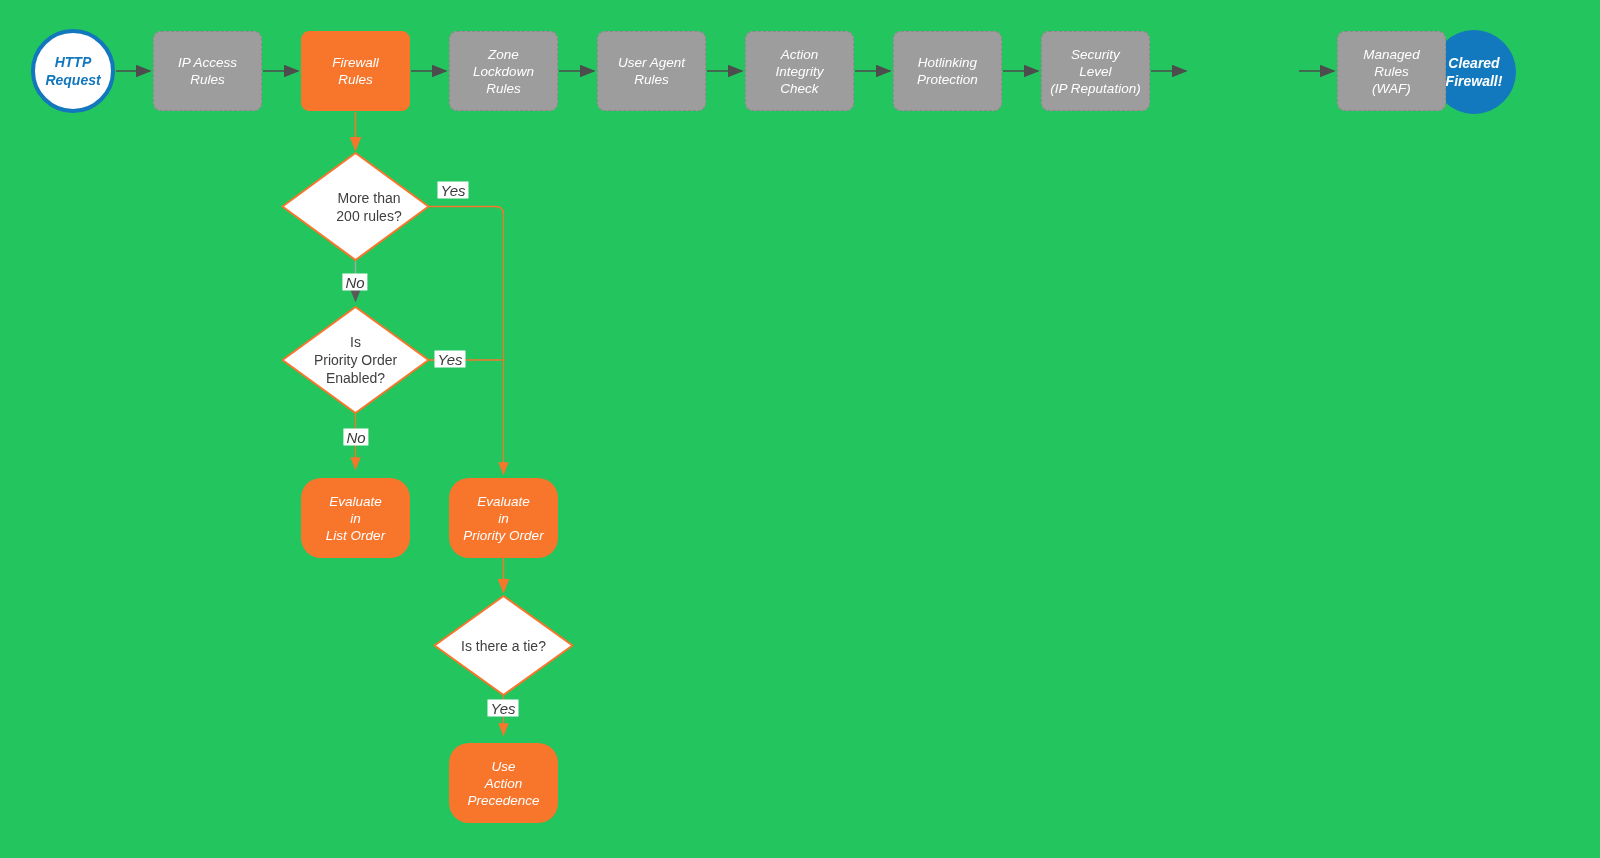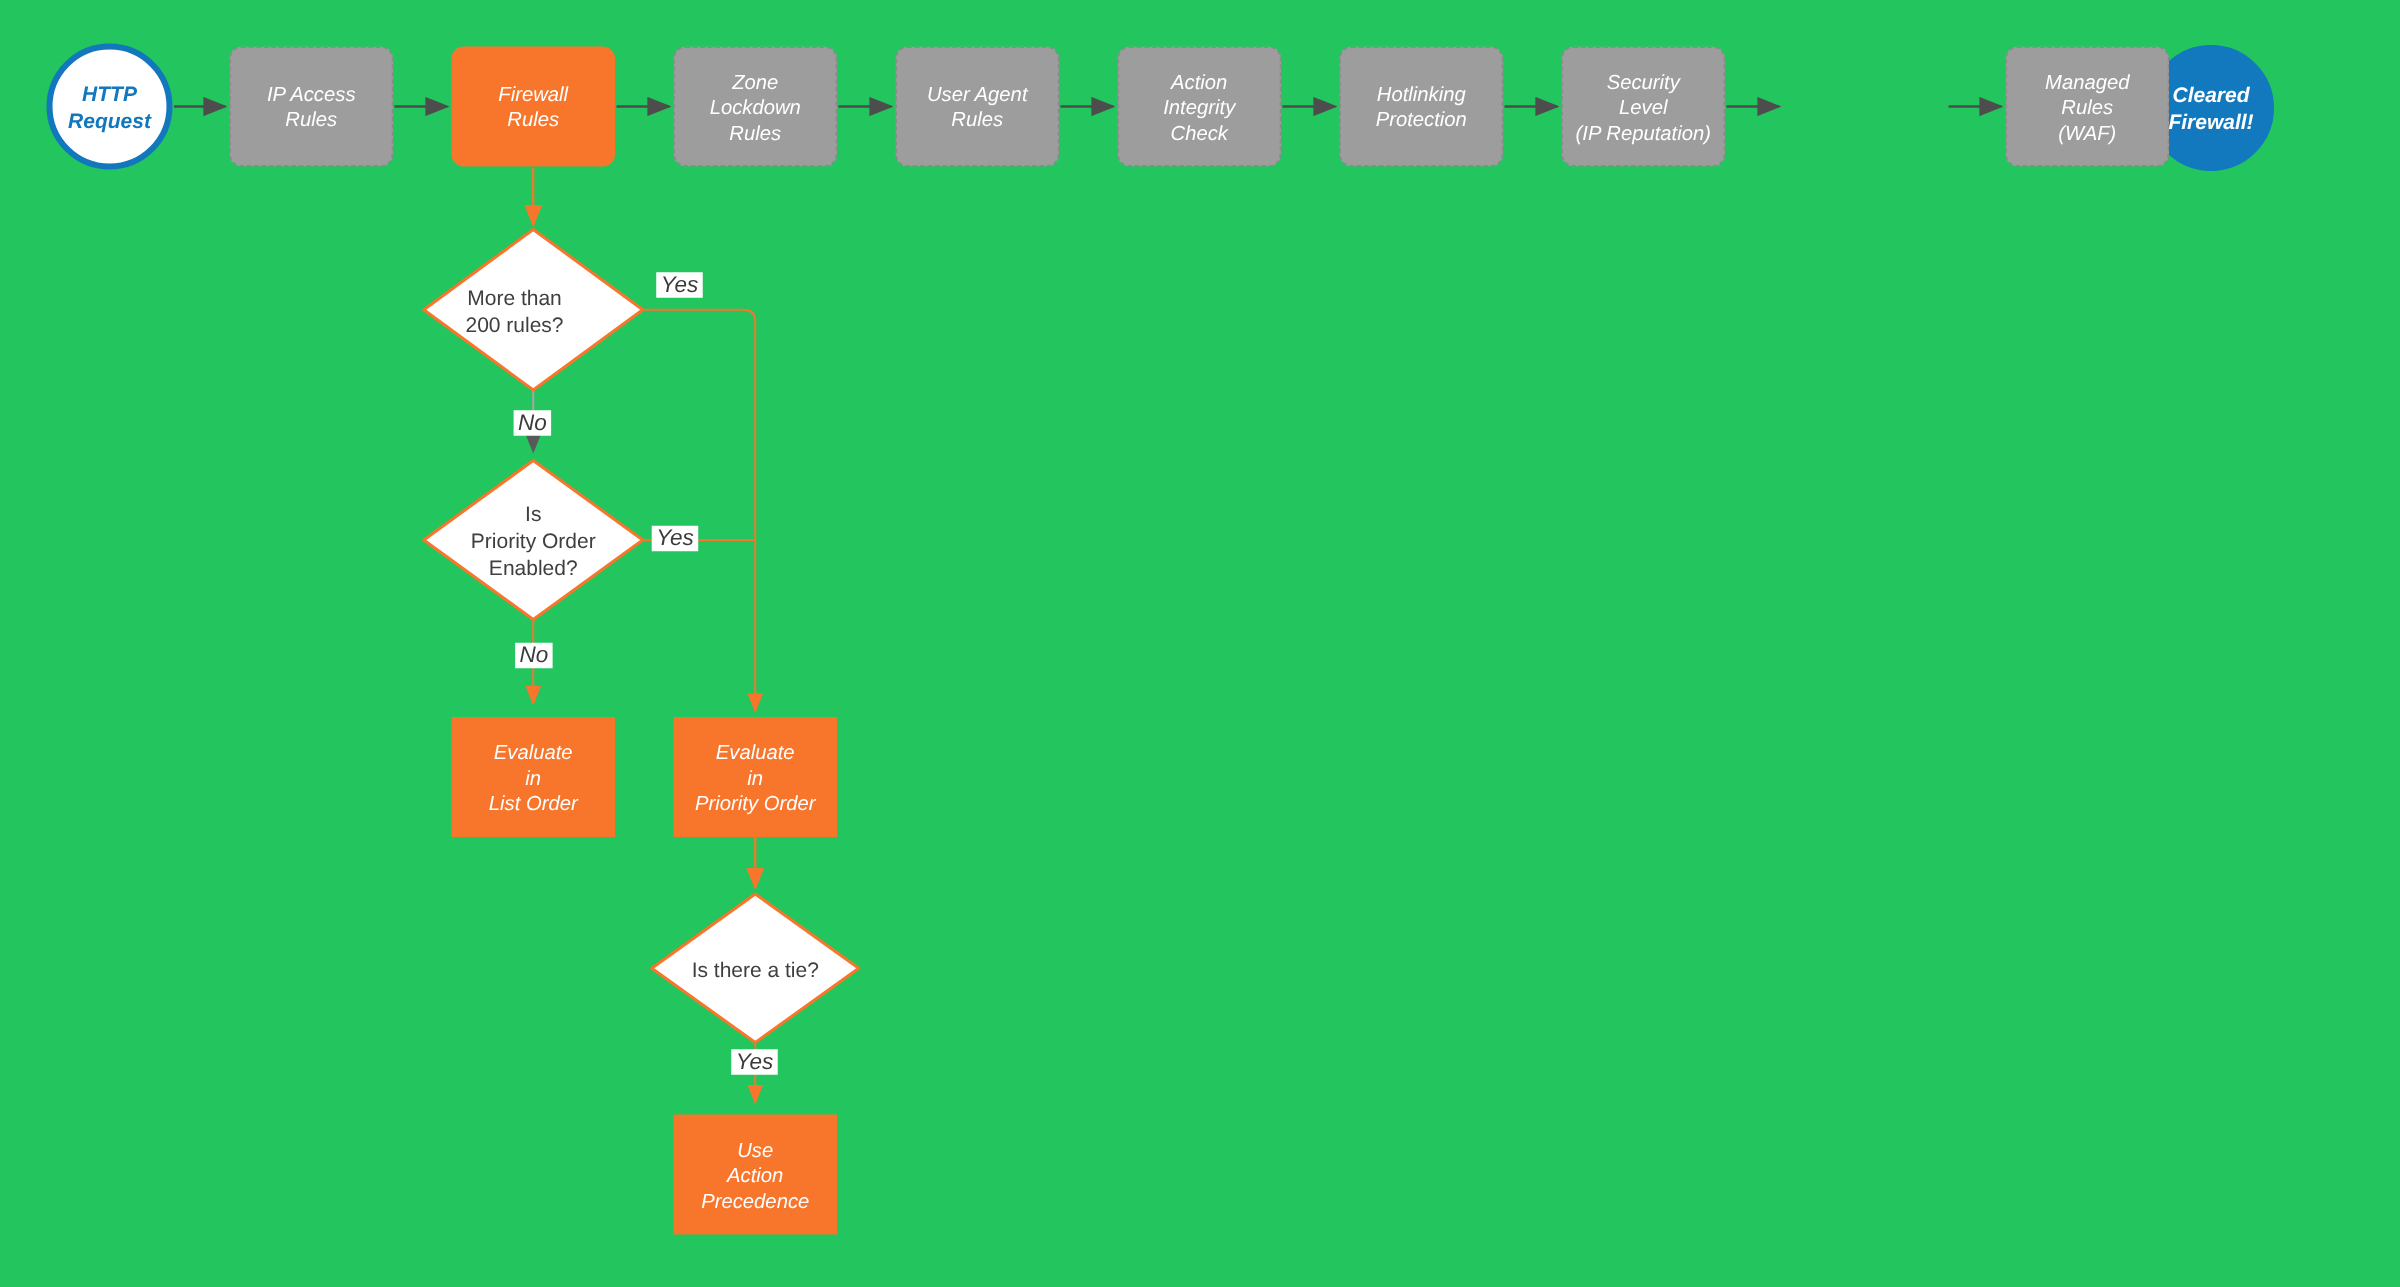--- a/index.html
+++ b/index.html
@@ -41,21 +41,21 @@
     background: #9d9d9d;
     border: 1px dashed #8b8b8b;
   }
   .stage.orange {
     background: #f7762c;
     border: 1px solid #f7762c;
   }
   .action {
     width: 109px;
     height: 80px;
-    border-radius: 0;
+    border-radius: 20px;
     background: #f7762c;
     font-size: 13.5px;
     line-height: 17px;
     font-style: italic;
     color: #ffffff;
   }
   .terminal {
     border-radius: 50%;
     font-weight: bold;
     font-style: italic;
@@ -164,21 +164,21 @@
 Check</div>
   <div class="node stage gray" style="left:893px">Hotlinking
 Protection</div>
   <div class="node stage gray" style="left:1041px">Security
 Level
 (IP Reputation)</div>
   <div class="node stage gray" style="left:1337px">Managed
 Rules
 (WAF)</div>
 
-  <div class="diamond-label" style="left:343px; top:206.5px">More than
+  <div class="diamond-label" style="left:369px; top:206.5px">More than
 200 rules?</div>
   <div class="diamond-label" style="left:355.5px; top:360px">Is
 Priority Order
 Enabled?</div>
   <div class="diamond-label" style="left:503.5px; top:645.5px">Is there a tie?</div>
 
   <div class="node action" style="left:301px; top:478px">Evaluate
 in
 List Order</div>
   <div class="node action" style="left:449px; top:478px">Evaluate

